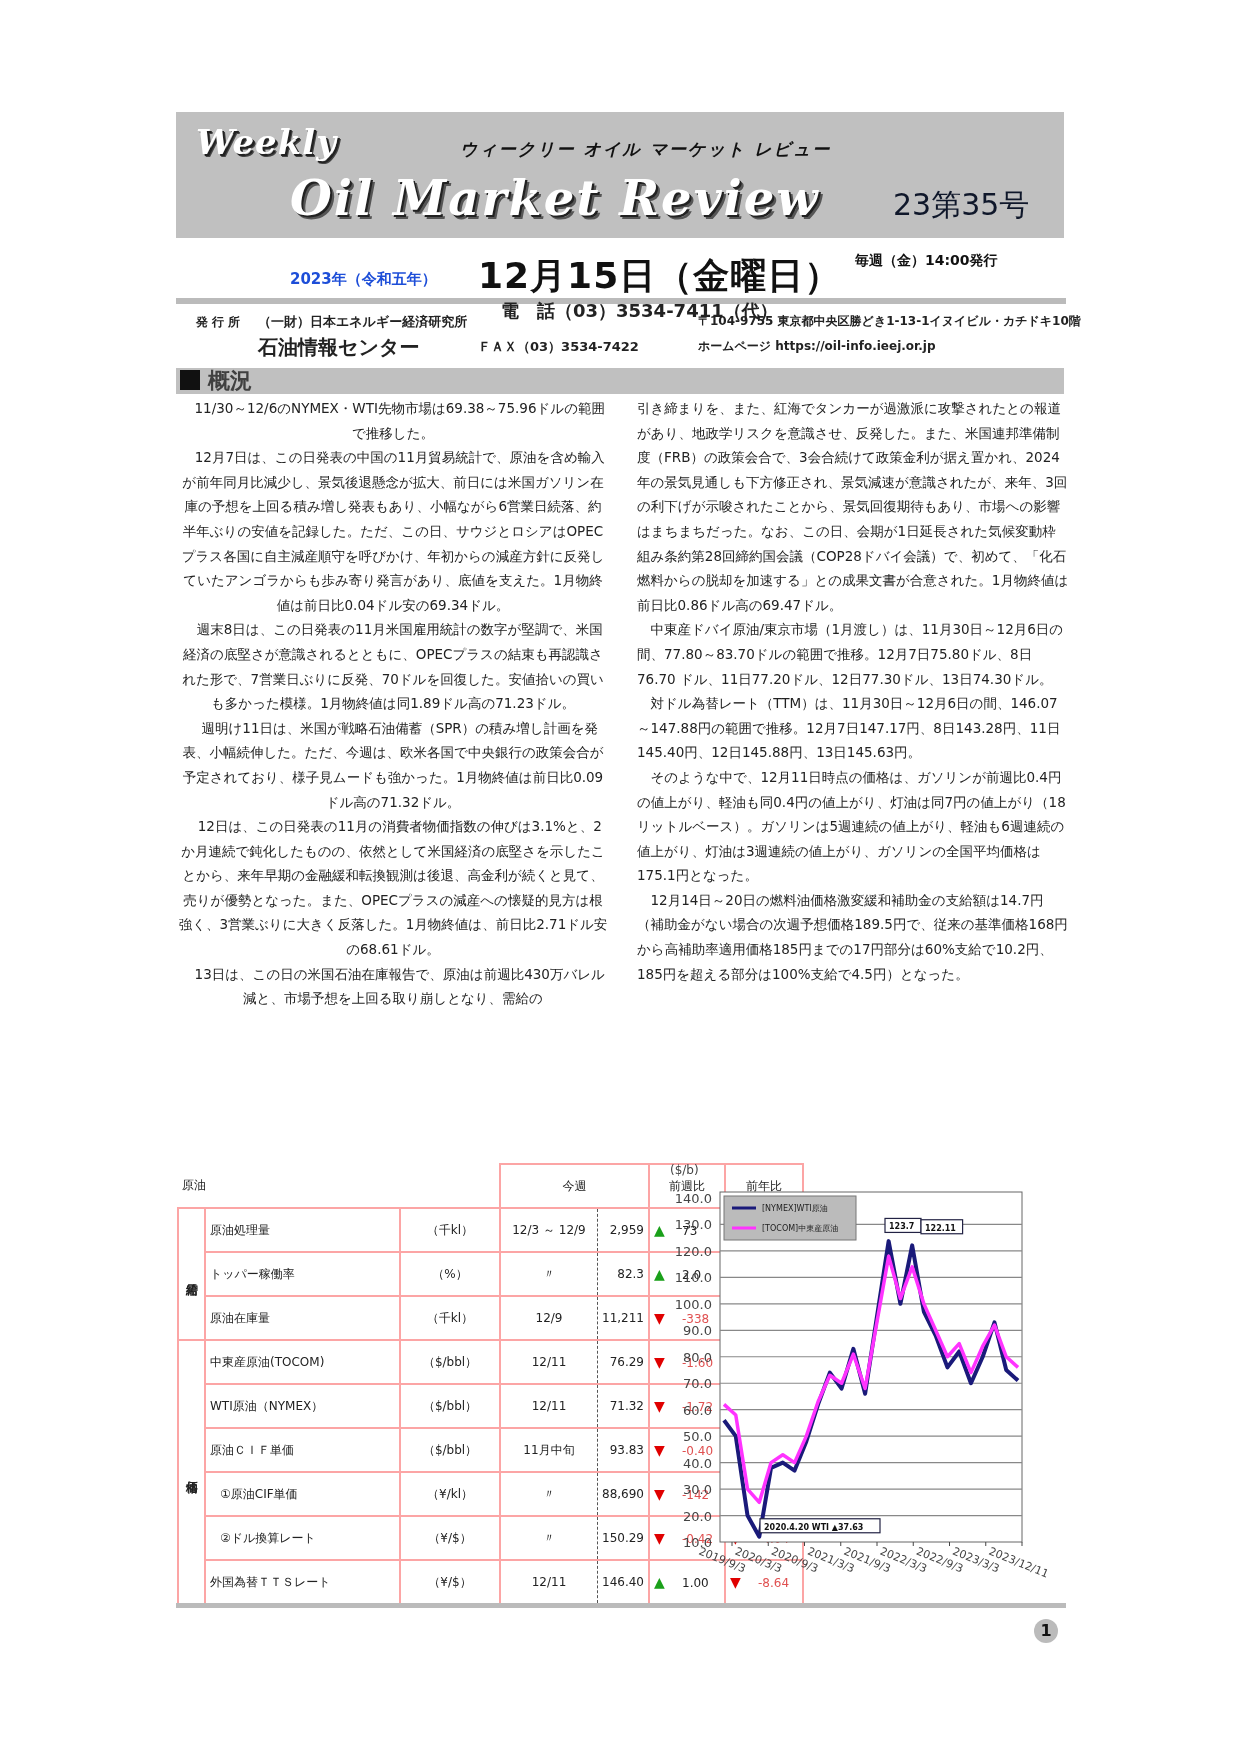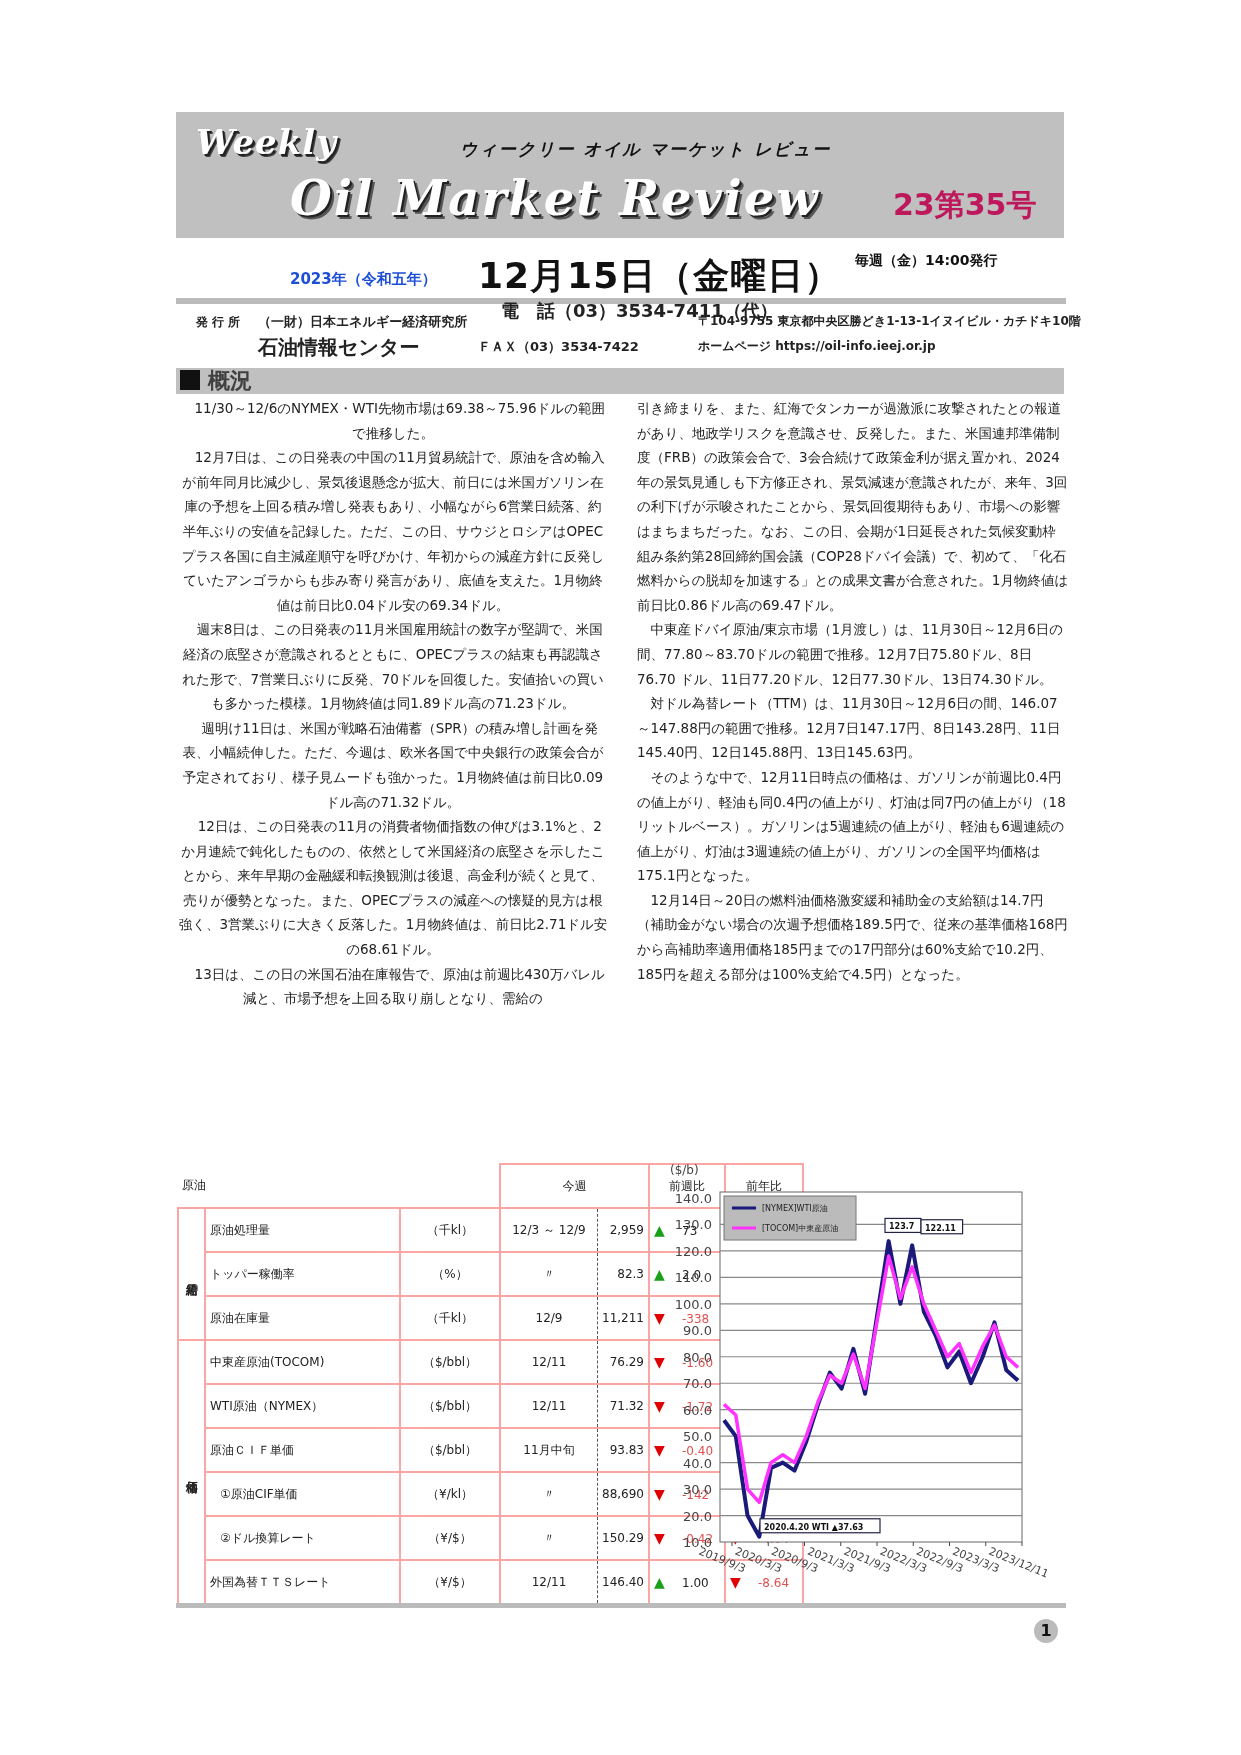--- a/index.html
+++ b/index.html
@@ -3,21 +3,21 @@
 <meta charset="utf-8">
 <style>
   html,body{margin:0;padding:0;background:#fff;}
   body{width:1241px;height:1755px;position:relative;font-family:"DejaVu Sans",sans-serif;color:#222;overflow:hidden;}
   .abs{position:absolute;}
   
   .header-band{left:176px;top:112px;width:888px;height:126px;background:#c0c0c0;}
   .weekly{left:196px;top:122px;font-family:"DejaVu Serif",serif;font-style:italic;font-weight:bold;font-size:34px;color:#fff;text-shadow:2px 2px 0 #222,3px 3px 0 #444;letter-spacing:1px;}
   .kana-sub{left:460px;top:138px;font-size:17px;font-weight:bold;font-style:italic;color:#111;letter-spacing:2px;}
   .omr{left:290px;top:170px;font-family:"DejaVu Serif",serif;font-style:italic;font-weight:bold;font-size:48px;color:#fff;text-shadow:2px 2px 0 #222,4px 4px 0 #555;letter-spacing:2px;}
-  .issue{left:893px;top:185px;font-size:30px;font-weight:bold;color:#be185d;}
+  .issue{left:893px;top:185px;font-size:30px;font-weight:normal;color:#0f172a;}
   .year{left:290px;top:270px;font-size:15px;font-weight:bold;color:#1d4ed8;}
   .date{left:478px;top:252px;font-size:36px;font-weight:bold;color:#111;letter-spacing:1px;}
   .weekly-issue{left:855px;top:252px;font-size:14px;font-weight:bold;color:#111;}
   .rule{left:176px;height:6px;background:#bbb;}
   .pub-label{left:196px;top:314px;font-size:12px;font-weight:bold;letter-spacing:4px;}
   .pub-org{left:258px;top:313px;font-size:13px;font-weight:bold;}
   .pub-center{left:258px;top:334px;font-size:20px;font-weight:bold;}
   .tel{left:478px;top:299px;font-size:18px;font-weight:bold;margin-left:23px;}
   .fax{left:478px;top:338px;font-size:13px;font-weight:bold;text-align:center;}
   .addr{left:698px;top:313px;font-size:12px;font-weight:bold;}

